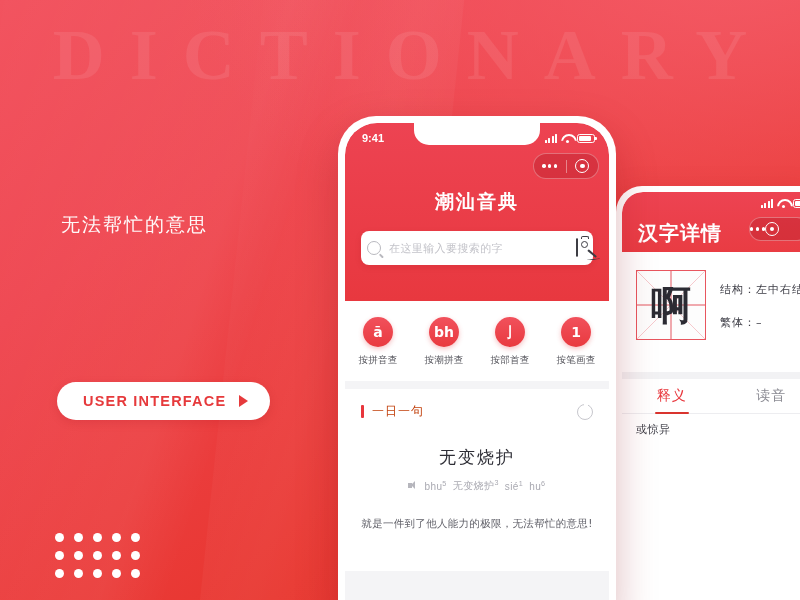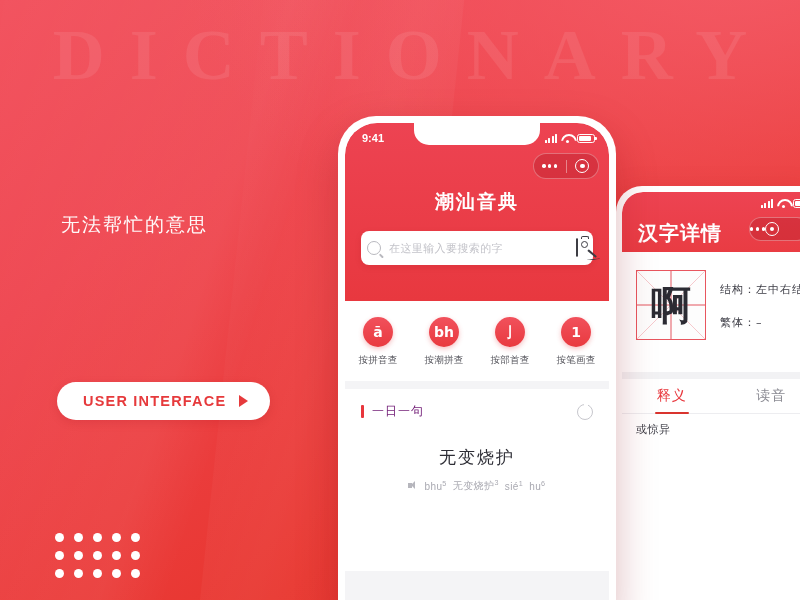--- a/index.html
+++ b/index.html
@@ -169,21 +169,21 @@
   .qlabel{font-size:9.5px;color:#57575e;letter-spacing:.2px;
     font-family:"DejaVu Sans","Liberation Sans",sans-serif;white-space:nowrap;}
 
   
   .card{
     margin:8px 0 0 0;background:#fff;padding:14px 16px 18px 16px;min-height:150px;
   }
   .card-head{display:flex;align-items:center;justify-content:space-between;}
   .ch-left{display:flex;align-items:center;gap:8px;}
   .redbar{width:3px;height:13px;background:#e8363c;border-radius:1px;display:block;}
-  .ch-title{font-size:12px;color:#701a75;letter-spacing:1px;
+  .ch-title{font-size:12px;color:#c2410c;letter-spacing:1px;
     font-family:"DejaVu Sans","Liberation Sans",sans-serif;}
   .refresh{width:14px;height:14px;border:1.5px solid #c7c7cd;border-radius:50%;
     position:relative;}
   .refresh::after{content:"";position:absolute;left:5.5px;top:-1px;width:4px;height:4px;
     background:#fff;}
   .phrase{
     text-align:center;margin-top:26px;font-size:17px;color:#2e2e36;letter-spacing:2px;
     font-family:"DejaVu Sans","Liberation Sans",sans-serif;
   }
   .pinyin{
@@ -431,18 +431,19 @@
         <div class="phrase">无变烧护</div>
 
         <div class="pinyin">
           <span class="spk"></span>
           <span><span>bhu</span><sup>5</sup></span>
           <span><span>无变烧护</span><sup>3</sup></span>
           <span><span>sié</span><sup>1</sup></span>
           <span><span>hu</span><sup>6</sup></span>
         </div>
 
+        <div class="meaning">就是一件到了他人能力的极限，无法帮忙的意思!</div>
       </div>
 
     </div>
   </div>
 
 </div>
 
 </body></html>

